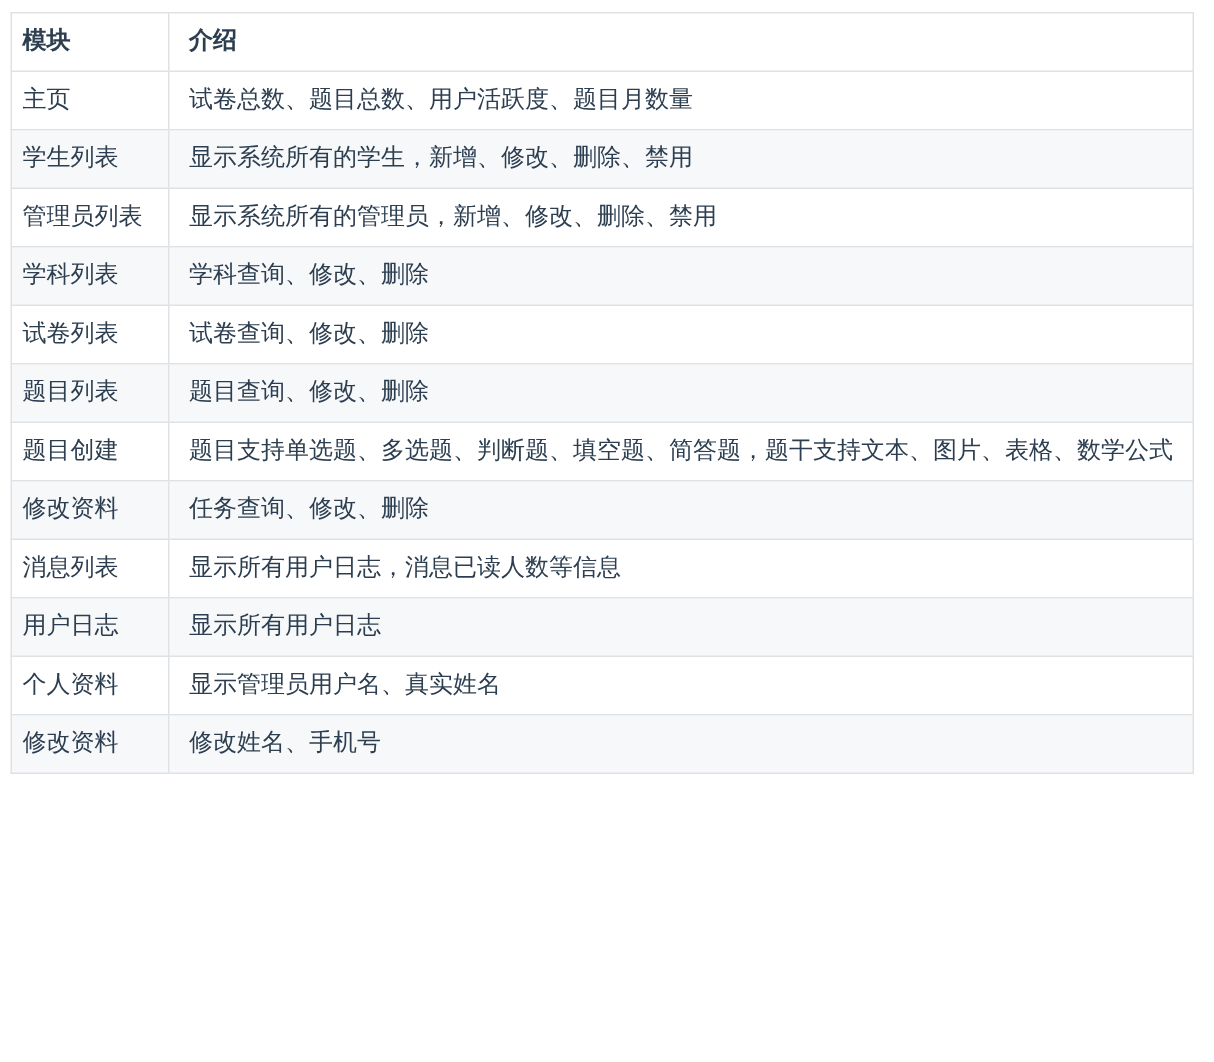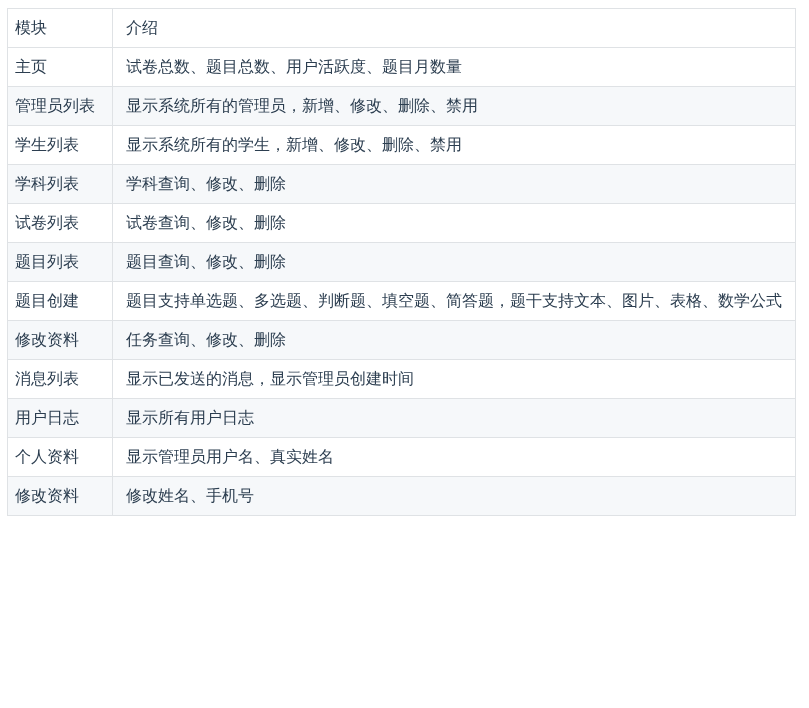--- a/index.html
+++ b/index.html
@@ -34,21 +34,21 @@
     white-space:nowrap;
     overflow:hidden;
     background:#ffffff;
   }
   table.modules th:first-child,
   table.modules td:first-child{
     padding-left:7px;
     padding-right:7px;
   }
   table.modules th{
-    font-weight:400;
+    font-weight:700;
   }
   table.modules tbody tr:nth-child(even) th,
   table.modules tbody tr:nth-child(even) td{
     background:var(--stripe-color);
   }
 </style>
 </head>
 <body>
 
 <table class="modules">
@@ -61,26 +61,26 @@
       <th>模块</th>
       <th>介绍</th>
     </tr>
   </thead>
   <tbody>
       <tr>
         <td>主页</td>
         <td>试卷总数、题目总数、用户活跃度、题目月数量</td>
       </tr>
       <tr>
+        <td>学生列表</td>
+        <td>显示系统所有的学生，新增、修改、删除、禁用</td>
+      </tr>
+      <tr>
         <td>管理员列表</td>
         <td>显示系统所有的管理员，新增、修改、删除、禁用</td>
-      </tr>
-      <tr>
-        <td>学生列表</td>
-        <td>显示系统所有的学生，新增、修改、删除、禁用</td>
       </tr>
       <tr>
         <td>学科列表</td>
         <td>学科查询、修改、删除</td>
       </tr>
       <tr>
         <td>试卷列表</td>
         <td>试卷查询、修改、删除</td>
       </tr>
       <tr>
@@ -90,21 +90,21 @@
       <tr>
         <td>题目创建</td>
         <td>题目支持单选题、多选题、判断题、填空题、简答题，题干支持文本、图片、表格、数学公式</td>
       </tr>
       <tr>
         <td>修改资料</td>
         <td>任务查询、修改、删除</td>
       </tr>
       <tr>
         <td>消息列表</td>
-        <td>显示已发送的消息，显示管理员创建时间</td>
+        <td>显示所有用户日志，消息已读人数等信息</td>
       </tr>
       <tr>
         <td>用户日志</td>
         <td>显示所有用户日志</td>
       </tr>
       <tr>
         <td>个人资料</td>
         <td>显示管理员用户名、真实姓名</td>
       </tr>
       <tr>

